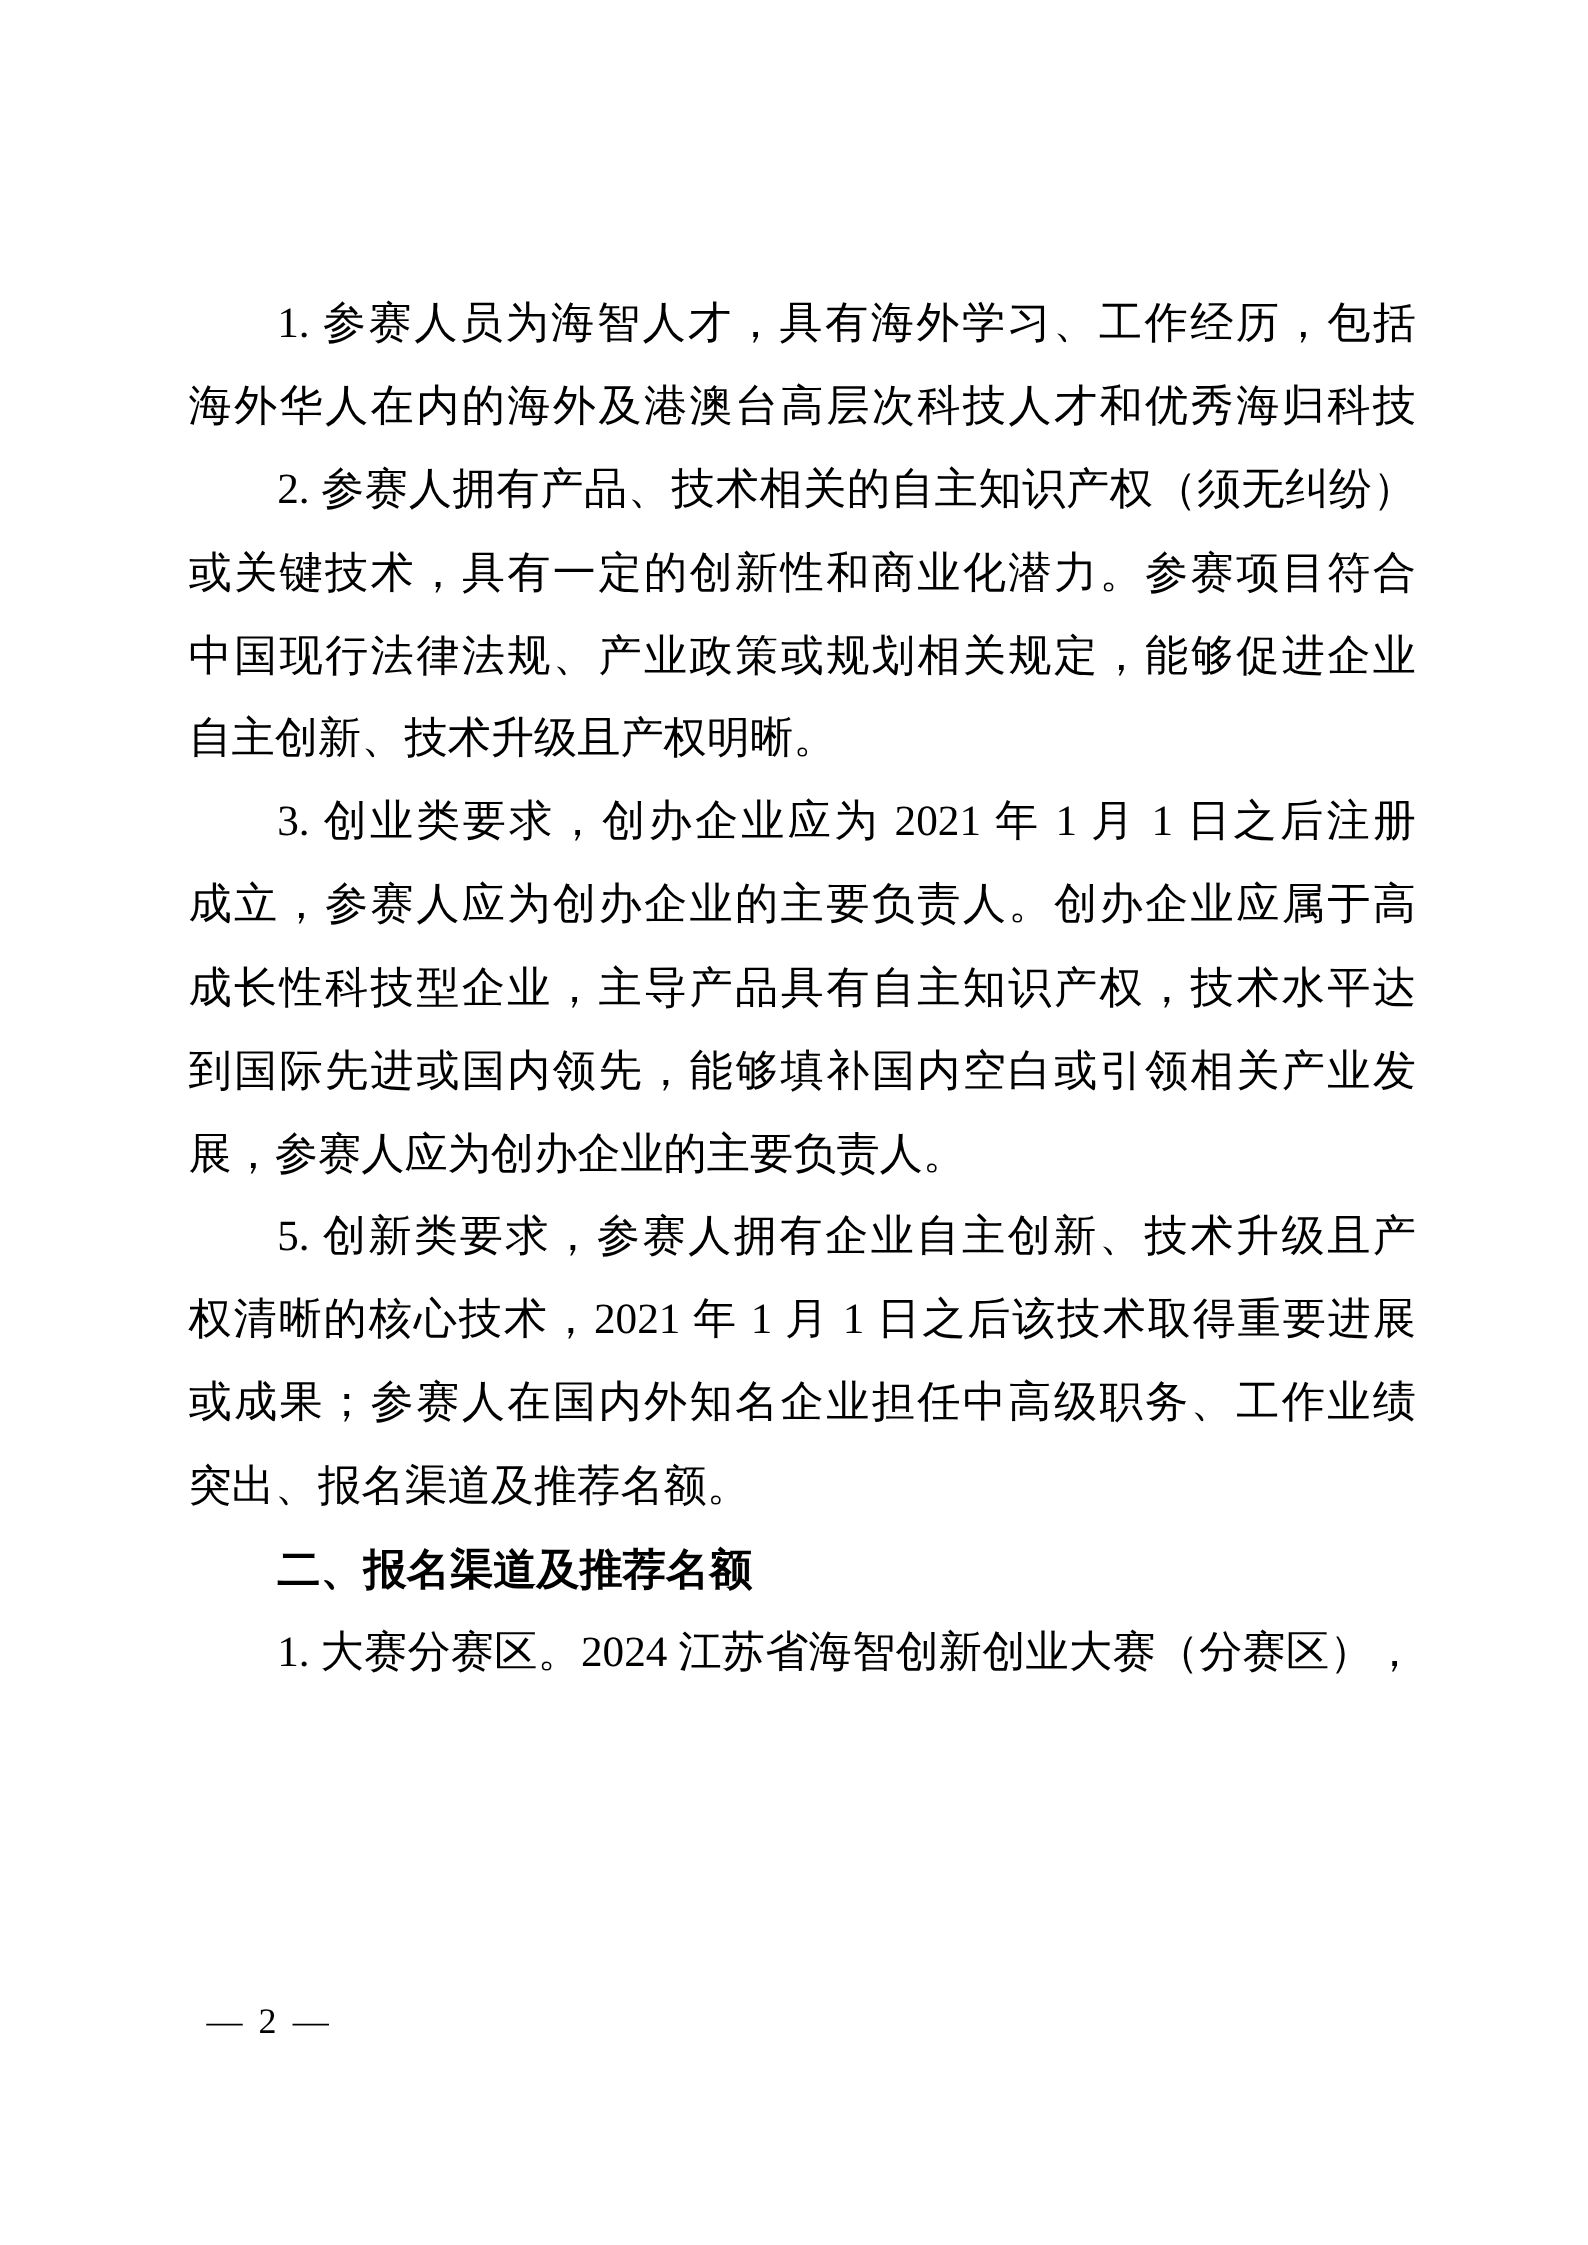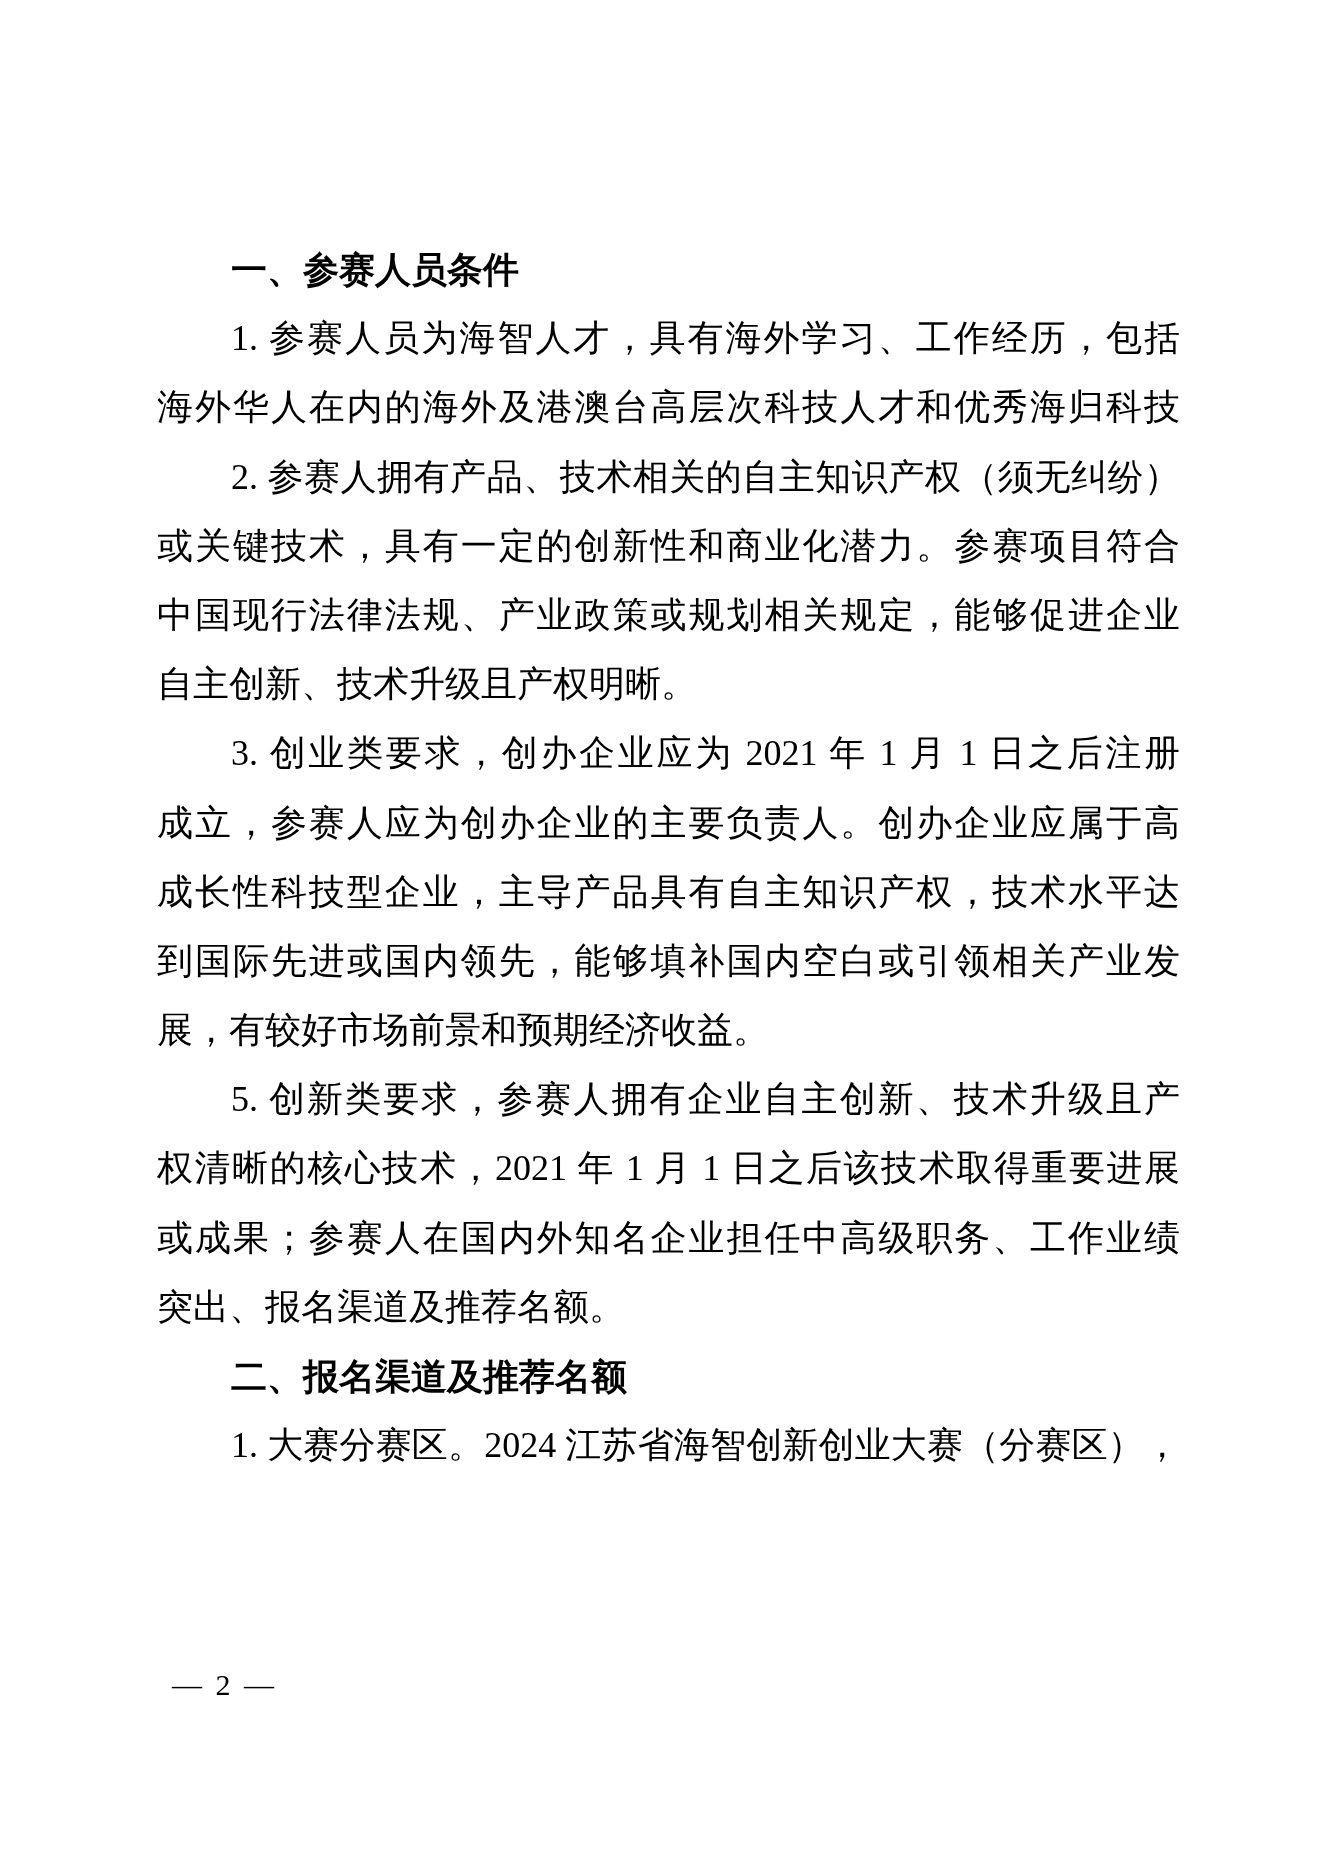--- a/index.html
+++ b/index.html
@@ -55,32 +55,31 @@
     font-size: 30px;
     letter-spacing: 3px;
     color: var(--text-color, #000000);
   }
 </style>
 </head>
 <body>
 
 <div class="page" style="--page-bg: #ffffff; --text-color: #000000;">
   <main class="doc-body">
-      <div class="line heading indent">一、参赛人员条件</div>
       <div class="line body indent justify">1. 参赛人员为海智人才，具有海外学习、工作经历，包括</div>
       <div class="line body justify">海外华人在内的海外及港澳台高层次科技人才和优秀海归科技</div>
       <div class="line body indent justify">2. 参赛人拥有产品、技术相关的自主知识产权（须无纠纷）</div>
       <div class="line body justify">或关键技术，具有一定的创新性和商业化潜力。参赛项目符合</div>
       <div class="line body justify">中国现行法律法规、产业政策或规划相关规定，能够促进企业</div>
       <div class="line body">自主创新、技术升级且产权明晰。</div>
       <div class="line body indent justify">3. 创业类要求，创办企业应为 2021 年 1 月 1 日之后注册</div>
       <div class="line body justify">成立，参赛人应为创办企业的主要负责人。创办企业应属于高</div>
       <div class="line body justify">成长性科技型企业，主导产品具有自主知识产权，技术水平达</div>
       <div class="line body justify">到国际先进或国内领先，能够填补国内空白或引领相关产业发</div>
-      <div class="line body">展，有较好市场前景和预期经济收益。</div>
+      <div class="line body">展，参赛人应为创办企业的主要负责人。</div>
       <div class="line body indent justify">5. 创新类要求，参赛人拥有企业自主创新、技术升级且产</div>
       <div class="line body justify">权清晰的核心技术，2021 年 1 月 1 日之后该技术取得重要进展</div>
       <div class="line body justify">或成果；参赛人在国内外知名企业担任中高级职务、工作业绩</div>
       <div class="line body">突出、报名渠道及推荐名额。</div>
       <div class="line heading indent">二、报名渠道及推荐名额</div>
       <div class="line body indent justify">1. 大赛分赛区。2024 江苏省海智创新创业大赛（分赛区），</div>
     </main>
   <div class="page-number">— 2 —</div>
 </div>
 

